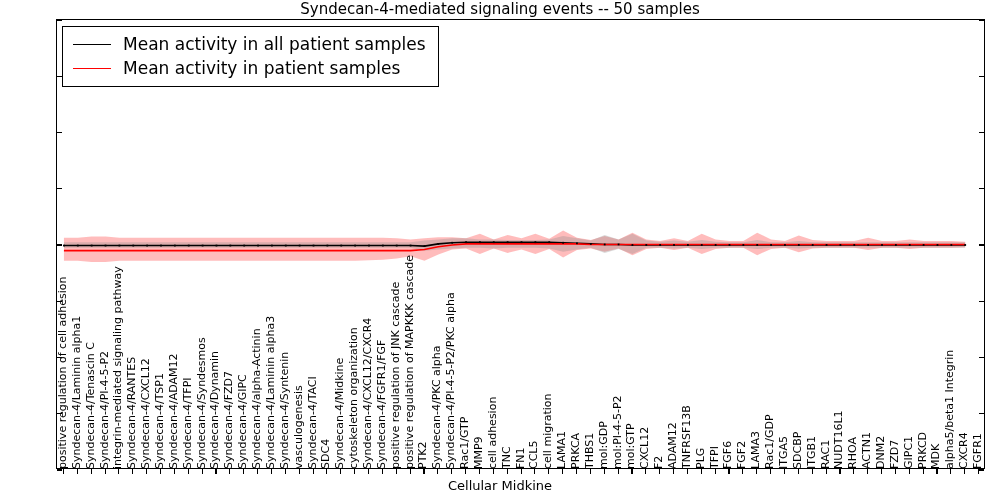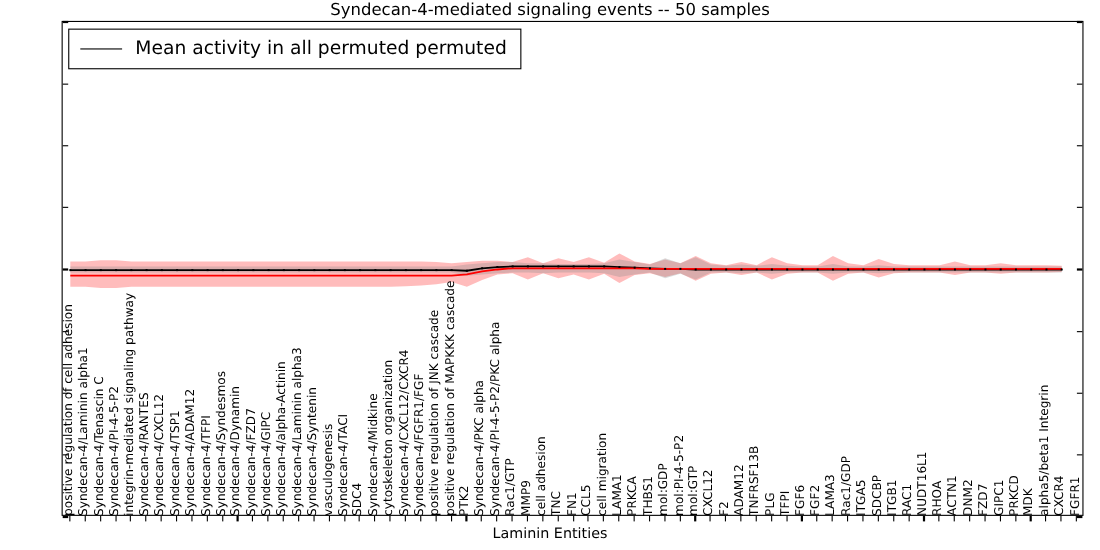--- a/index.html
+++ b/index.html
@@ -287,22 +287,26 @@
       <div class="xtl" style="left: 811.142px;">ACTN1</div>
       <div class="xtl" style="left: 825.007px;">DNM2</div>
       <div class="xtl" style="left: 838.873px;">FZD7</div>
       <div class="xtl" style="left: 852.739px;">GIPC1</div>
       <div class="xtl" style="left: 866.604px;">PRKCD</div>
       <div class="xtl" style="left: 880.47px;">MDK</div>
       <div class="xtl" style="left: 894.336px;">alpha5/beta1 Integrin</div>
       <div class="xtl" style="left: 908.201px;">CXCR4</div>
       <div class="xtl" style="left: 922.067px;">FGFR1</div>
     </div>
-  <div class="xlabel">Laminin Entities</div>
+  <div class="xlabel">Cellular Midkine</div>
 
   <div class="legend">
     <div class="legend-row">
       <span class="legend-line"></span>
-      <span class="legend-text">Mean activity in all permuted permuted</span>
+      <span class="legend-text">Mean activity in all patient samples</span>
+    </div>
+    <div class="legend-row">
+      <span class="legend-line red"></span>
+      <span class="legend-text">Mean activity in patient samples</span>
     </div>
   </div>
 
 </div>
 
 </body></html>

